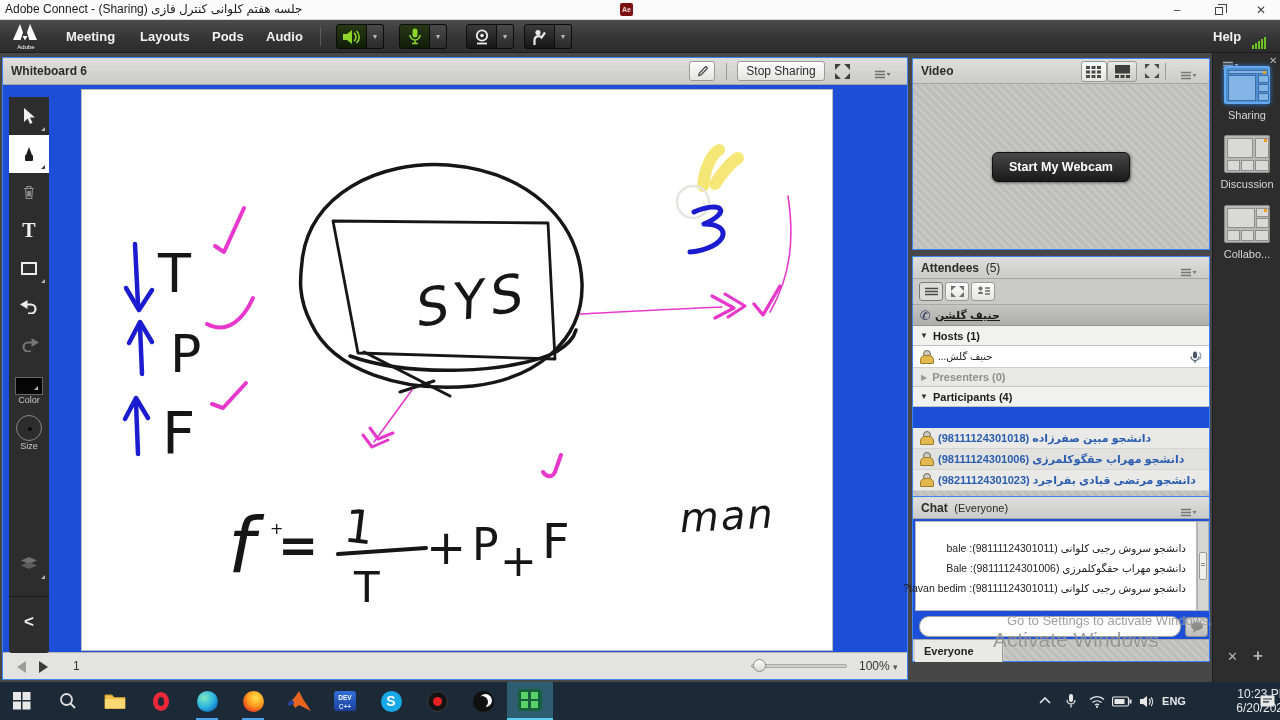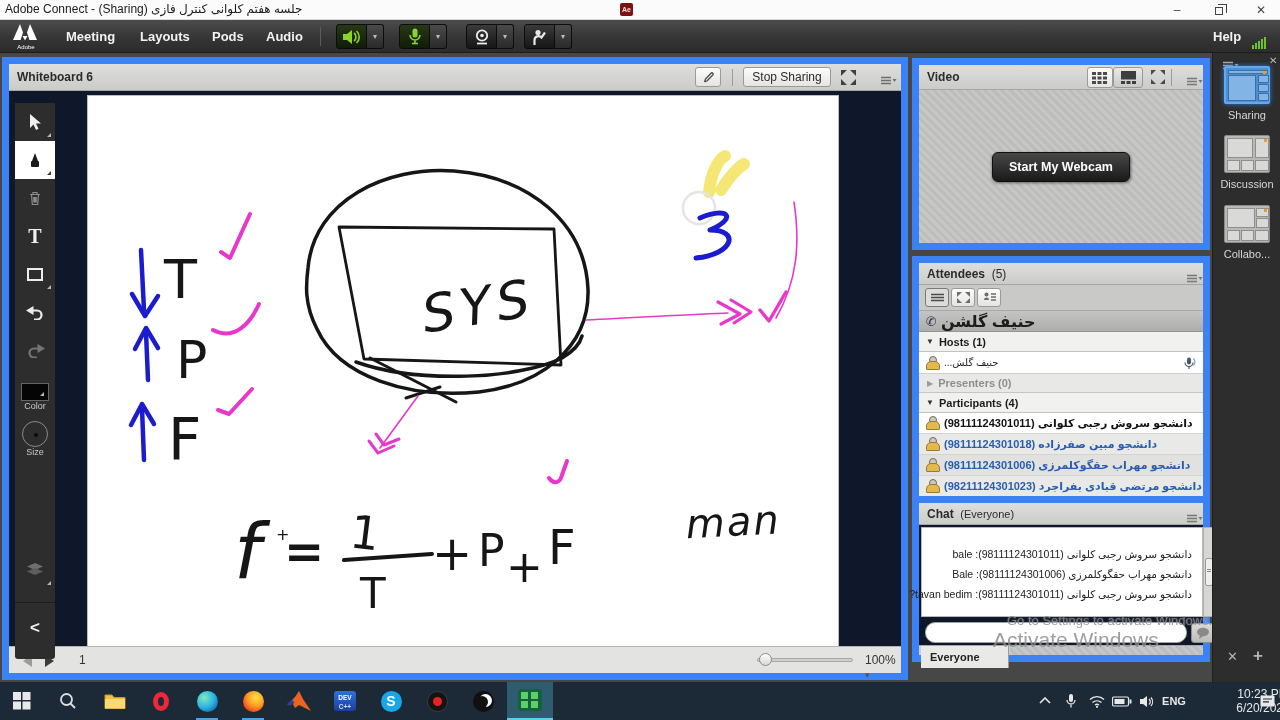--- a/index.html
+++ b/index.html
@@ -25,21 +25,21 @@
   .audiopair{position:absolute;top:4px;height:25px;display:flex;}
   .audiobtn{width:31px;height:25px;background:linear-gradient(#3a3a3a,#161616);border:1px solid #0c0c0c;
             border-radius:3px 0 0 3px;display:flex;align-items:center;justify-content:center;}
   .audiocaret{width:17px;height:25px;background:linear-gradient(#4a4a4a,#2a2a2a);border:1px solid #0c0c0c;border-left:none;
             border-radius:0 3px 3px 0;color:#bbb;font-size:8px;display:flex;align-items:center;justify-content:center;}
   .msep{position:absolute;top:7px;width:1px;height:19px;background:#5c5c5c;}
   .sigbar{display:inline-block;width:2px;background:#6cc424;margin-right:1px;vertical-align:bottom;}
 
   
   .content{position:absolute;left:0;top:53px;width:1280px;height:629px;background:#474747;}
-  .pod{position:absolute;background:#0f172a;border:7px solid #3b82f6;}
+  .pod{position:absolute;background:#1d4ed8;border:1px solid #3b82f6;}
   .podhead{position:absolute;left:0;top:0;right:0;height:25px;
            background:linear-gradient(#dededc,#cbcbc9);border-bottom:1px solid #a6a6a4;}
   .podtitle{position:absolute;left:8px;top:5px;font-size:12px;font-weight:bold;color:#2b2b2b;}
   .stripes{background:repeating-linear-gradient(45deg,#c7c7c5 0 3px,#bdbdbb 3px 6px);text-align:center;}
 
   
   .wb-canvas{position:absolute;left:78px;top:31px;width:752px;height:562px;background:#fff;border:1px solid #bcbcba;}
   .wb-tools{position:absolute;left:6px;top:39px;width:40px;height:556px;background:#2d2d2d;border-radius:0 0 3px 3px;z-index:5;}
   .toolbtn{position:relative;width:40px;height:38px;display:flex;align-items:center;justify-content:center;}
   .toolbtn.sel{background:#fff;}
@@ -403,21 +403,21 @@
         <div class="headbtn" style="left:58px;top:3px;width:24px;height:19px;">
           <svg width="13" height="11">
               <circle cx="3.5" cy="2.5" r="2" fill="#6e6e6e"></circle>
               <path d="M1,8 a2.5,2.5 0 0 1 5,0 Z" fill="#6e6e6e"></path>
               <path d="M8,2 h5 M8,5 h5 M8,8 h5" stroke="#6e6e6e" stroke-width="1.4"></path>
             </svg>
         </div>
       </div>
       <div class="arow" style="position:absolute;left:0;top:48px;right:0;height:21px;background:linear-gradient(#c4c4c2,#adadab);border-bottom:1px solid #969694;">
         <span style="font-size:13px;margin:0 4px 0 7px;color:#3a3a5c;">✆</span>
-        <span dir="rtl" style="font-size:16px;font-weight:bold;">حنیف گلشن</span>
+        <span dir="rtl" style="font-size:11px;font-weight:bold;text-decoration:underline;">حنیف گلشن</span>
       </div>
       <div class="arow" style="position:absolute;left:0;top:69px;right:0;height:20px;background:#f1f1ef;border-bottom:1px solid #c2c2c0;font-weight:bold;">
         <span style="margin:0 5px 0 7px;font-size:8px;color:#333;">▼</span>
         <span>Hosts (1)</span>
       </div>
       <div class="arow" style="position:absolute;left:0;top:89px;right:0;height:22px;background:#fff;border-bottom:1px solid #cfcfcd;">
         <span class="avatar"></span>
         <span class="ptname" style="font-size:10px;" dir="rtl">حنیف گلش...</span>
         <span style="position:absolute;right:6px;top:4px;">
           <svg width="15" height="15">
@@ -429,24 +429,20 @@
         </span>
       </div>
       <div class="arow" style="position:absolute;left:0;top:111px;right:0;height:19px;background:#e8e8e6;border-bottom:1px solid #c6c6c4;color:#8e8e8c;font-weight:bold;">
         <span style="margin:0 5px 0 8px;font-size:8px;color:#9a9a98;">▶</span>
         <span>Presenters (0)</span>
       </div>
       <div class="arow" style="position:absolute;left:0;top:130px;right:0;height:20px;background:#f1f1ef;border-bottom:1px solid #c2c2c0;font-weight:bold;">
         <span style="margin:0 5px 0 7px;font-size:8px;color:#333;">▼</span>
         <span>Participants (4)</span>
       </div>
-      <div class="arow" style="position:absolute;left:0;top:150px;right:0;height:21px;background:#fff;border-bottom:1px solid #d4d4d2;">
-        <span class="avatar"></span>
-        <span class="ptname" style="color:#111;font-weight:bold;" dir="rtl">دانشجو سروش رجبی کلوانی (98111124301011)</span>
-      </div>
       <div class="arow" style="position:absolute;left:0;top:171px;right:0;height:21px;background:#e9e9e7;border-bottom:1px solid #d4d4d2;">
         <span class="avatar"></span>
         <span class="ptname" style="color:#2a5db0;font-weight:bold;" dir="rtl">دانشجو مبین صفرزاده (98111124301018)</span>
       </div>
       <div class="arow" style="position:absolute;left:0;top:192px;right:0;height:21px;background:#e1e1df;border-bottom:1px solid #d4d4d2;">
         <span class="avatar"></span>
         <span class="ptname" style="color:#2a5db0;font-weight:bold;" dir="rtl">دانشجو مهراب حقگوکلمرزی (98111124301006)</span>
       </div>
       <div class="arow" style="position:absolute;left:0;top:213px;right:0;height:21px;background:#e9e9e7;border-bottom:1px solid #d4d4d2;">
         <span class="avatar"></span>

